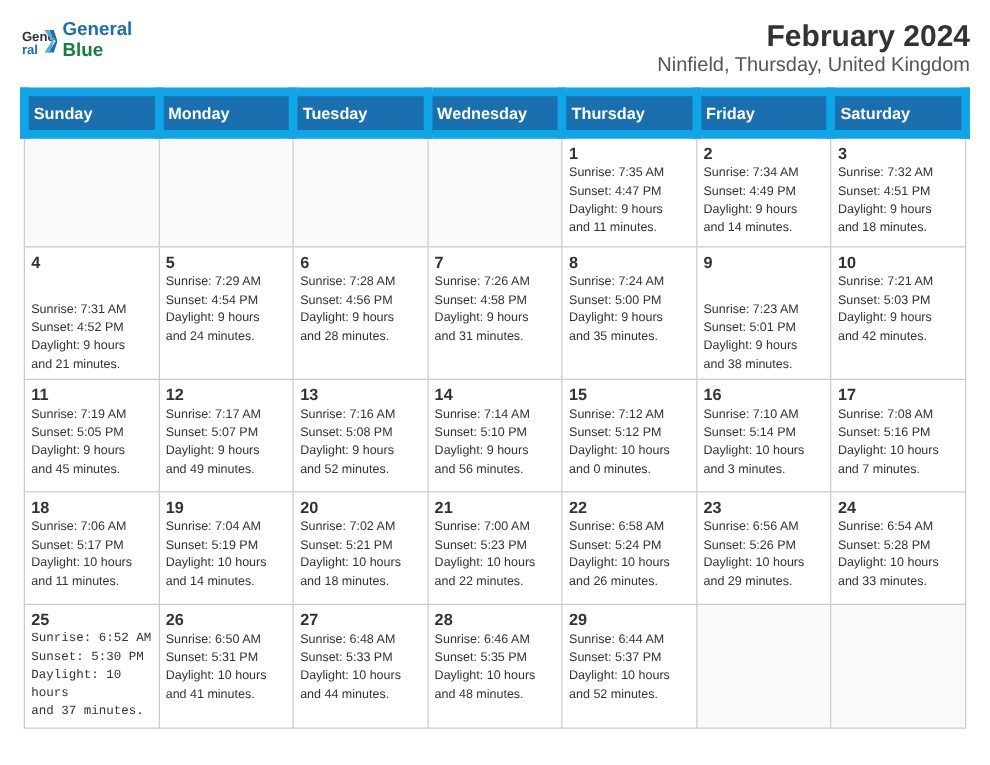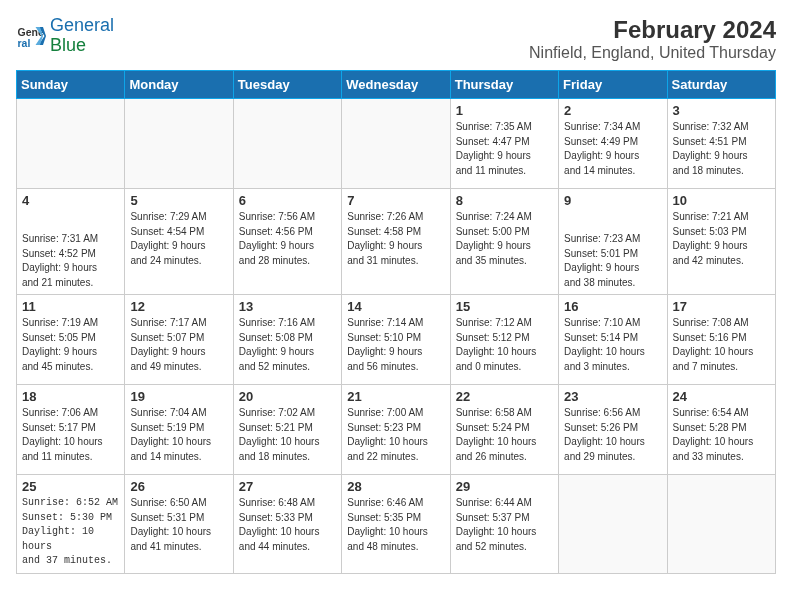--- a/index.html
+++ b/index.html
@@ -15,22 +15,22 @@
       align-items: flex-start;
       justify-content: space-between;
       margin-bottom: 8px;
     }
     .logo {
       display: flex;
       align-items: center;
       gap: 4px;
     }
     .logo-text {
-      font-size: 18px;
-      font-weight: normal;
+      font-size: 15px;
+      font-weight: bold;
       color: #333;
       line-height: 1.1;
     }
     .logo-text span { color: #1a6faf; }
     .logo-icon {
       width: 30px;
       height: 30px;
     }
     .title-section {
       text-align: right;
@@ -49,21 +49,21 @@
       border-collapse: collapse;
       table-layout: fixed;
     }
     th {
       background-color: #1a6faf;
       color: #fff;
       font-size: 13px;
       font-weight: bold;
       padding: 6px 4px;
       text-align: left;
-      border: 1px solid #0ea5e9;
+      border: 7px solid #0ea5e9;
     }
     td {
       border: 1px solid #ccc;
       vertical-align: top;
       padding: 4px 5px;
       height: 90px;
       font-size: 10.5px;
       color: #333;
       background: #fff;
     }
@@ -95,21 +95,21 @@
     </svg>
     <div>
       <div class="logo-text">
         <span>General</span><br>
         <span style="color:#15803d">Blue</span>
       </div>
     </div>
   </div>
   <div class="title-section">
     <div class="month-title">February 2024</div>
-    <div class="location-title">Ninfield, England, United Thursday</div>
+    <div class="location-title">Ninfield, Thursday, United Kingdom</div>
   </div>
 </div>
 
 <table>
   <thead>
     <tr id="weekday-header">
         <th>Sunday</th>
         <th>Monday</th>
         <th>Tuesday</th>
         <th>Wednesday</th>
@@ -156,21 +156,21 @@
         </td>
         <td>
           <span class="day-number">5</span>
           <div class="day-info" style="white-space: pre-line;">Sunrise: 7:29 AM
 Sunset: 4:54 PM
 Daylight: 9 hours
 and 24 minutes.</div>
         </td>
         <td>
           <span class="day-number">6</span>
-          <div class="day-info" style="white-space: pre-line;">Sunrise: 7:56 AM
+          <div class="day-info" style="white-space: pre-line;">Sunrise: 7:28 AM
 Sunset: 4:56 PM
 Daylight: 9 hours
 and 28 minutes.</div>
         </td>
         <td>
           <span class="day-number">7</span>
           <div class="day-info" style="white-space: pre-line;">Sunrise: 7:26 AM
 Sunset: 4:58 PM
 Daylight: 9 hours
 and 31 minutes.</div>

